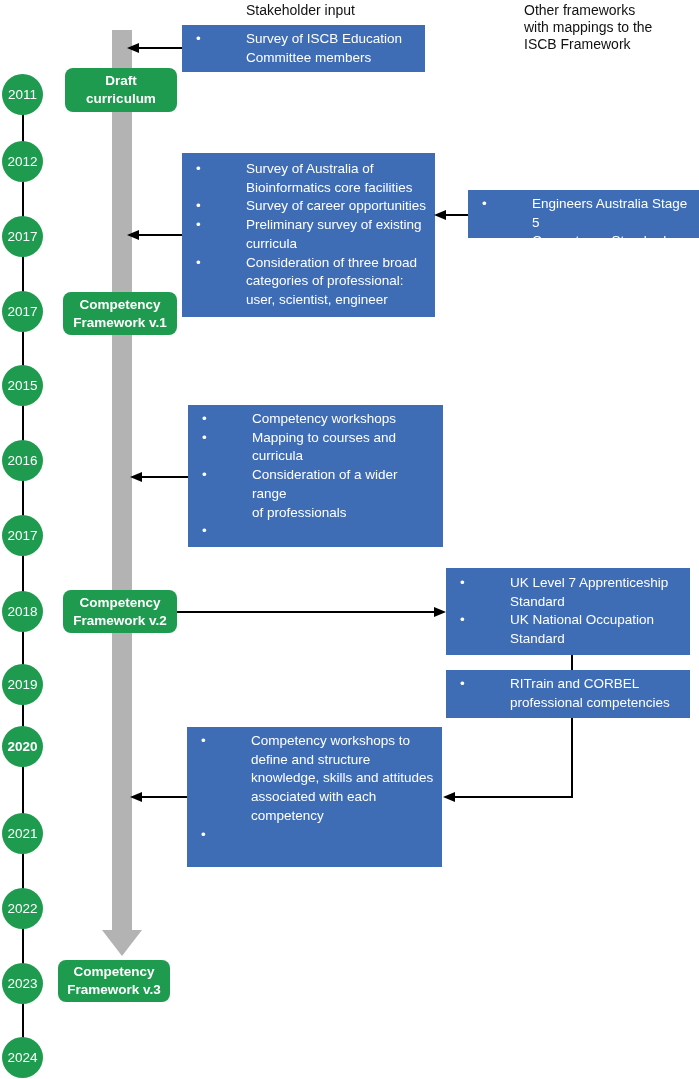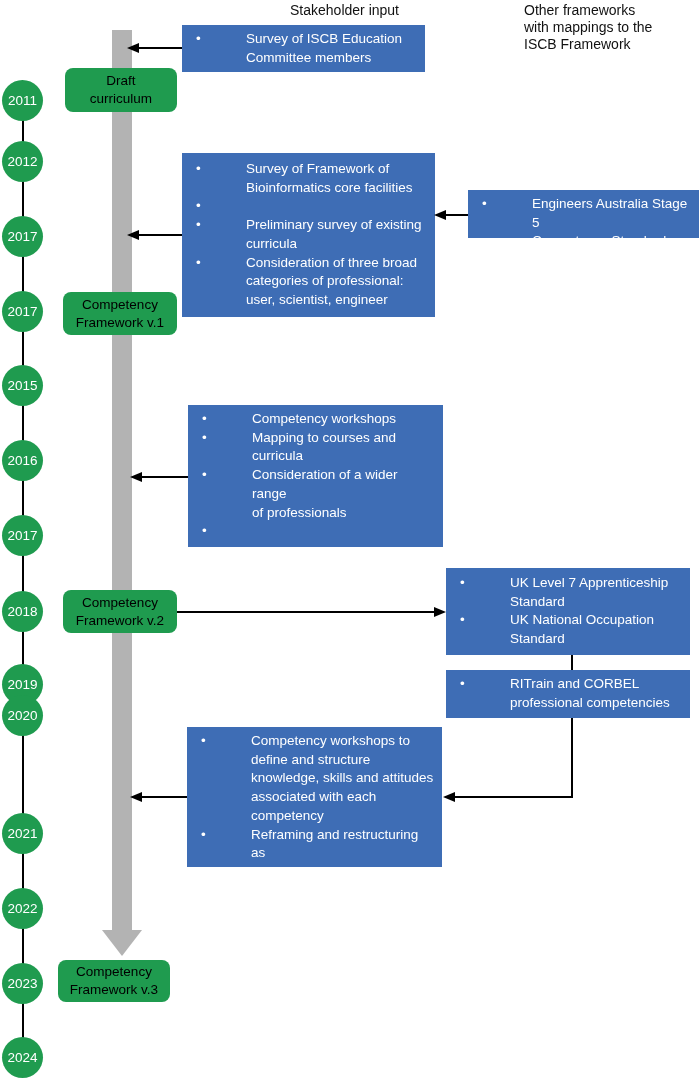--- a/index.html
+++ b/index.html
@@ -14,23 +14,23 @@
     background:#1f9b4f;color:#fff;display:flex;align-items:center;justify-content:center;
     font-size:13.5px;
   }
   .gray-shaft{position:absolute;left:112px;top:30px;width:20px;height:900px;background:#b3b3b3;}
   .gray-head{
     position:absolute;left:102px;top:930px;width:0;height:0;
     border-left:20px solid transparent;border-right:20px solid transparent;
     border-top:26px solid #b3b3b3;
   }
   .milestone{
-    position:absolute;background:#1f9b4f;color:#000000;border-radius:8px;
+    position:absolute;background:#1f9b4f;color:#ffffff;border-radius:8px;
     display:flex;align-items:center;justify-content:center;text-align:center;
-    font-size:13.5px;line-height:18px;white-space:pre-line;
+    font-size:13.5px;line-height:18px;white-space:pre-line;font-weight:bold;
   }
   .bluebox{
     position:absolute;background:#3e6db5;color:#fff;
     font-size:13.5px;line-height:18.7px;
     box-sizing:border-box;padding:5px 8px 4px 14px;
   }
   .bluebox ul{list-style:none;margin:0;padding:0;}
   .bluebox li{display:flex;align-items:flex-start;}
   .bluebox .bullet{width:18px;flex:0 0 18px;text-align:left;}
   .bluebox .itext{white-space:pre-line;margin-left:32px;}
@@ -44,37 +44,37 @@
     position:absolute;width:0;height:0;
     border-top:5px solid transparent;border-bottom:5px solid transparent;
     border-left:12px solid #000;
   }
 </style>
 </head>
 <body>
 
 <div id="stage">
 
-  <div class="hdr" style="left:239px;top:2px;width:160px;text-align:right;">Stakeholder input</div>
+  <div class="hdr" style="left:246px;top:2px;width:160px;text-align:left;">Stakeholder input</div>
   <div class="hdr" style="left:524px;top:2px;width:160px;text-align:left;">Other frameworks
 with mappings to the
 ISCB Framework</div>
 
   <div class="timeline-line" style="top:87px;height:971px;"></div>
   <div id="years">
-      <div class="year-circle" style="top: 80px;">2011</div>
+      <div class="year-circle" style="top: 74px;">2011</div>
       <div class="year-circle" style="top: 141.19px;">2012</div>
       <div class="year-circle" style="top: 215.88px;">2017</div>
       <div class="year-circle" style="top: 290.57px;">2017</div>
       <div class="year-circle" style="top: 365.26px;">2015</div>
       <div class="year-circle" style="top: 439.95px;">2016</div>
       <div class="year-circle" style="top: 514.64px;">2017</div>
       <div class="year-circle" style="top: 591px;">2018</div>
       <div class="year-circle" style="top: 664.02px;">2019</div>
-      <div class="year-circle" style="top: 695px;">2020</div>
+      <div class="year-circle" style="top: 726px; font-weight: bold;">2020</div>
       <div class="year-circle" style="top: 813.4px;">2021</div>
       <div class="year-circle" style="top: 888.09px;">2022</div>
       <div class="year-circle" style="top: 962.78px;">2023</div>
       <div class="year-circle" style="top: 1037.47px;">2024</div>
     </div>
 
   <div class="gray-shaft"></div>
   <div class="gray-head"></div>
 
   <div class="milestone" style="left:65px;top:68px;width:112px;height:44px;">Draft
@@ -92,25 +92,26 @@
           <span class="bullet">•</span>
           <span class="itext">Survey of ISCB Education
 Committee members</span>
         </li>
       </ul>
     </div>
   <div class="bluebox" style="left:182px;top:153px;width:253px;height:164px;padding-top:7px;">
       <ul>
         <li>
           <span class="bullet">•</span>
-          <span class="itext">Survey of Framework of
+          <span class="itext">Survey of Australia of
 Bioinformatics core facilities</span>
         </li>
         <li>
           <span class="bullet">•</span>
+          <span class="itext">Survey of career opportunities</span>
         </li>
         <li>
           <span class="bullet">•</span>
           <span class="itext">Preliminary survey of existing
 curricula</span>
         </li>
         <li>
           <span class="bullet">•</span>
           <span class="itext">Consideration of three broad
 categories of professional:
@@ -144,22 +145,20 @@
         <li>
           <span class="bullet">•</span>
           <span class="itext">Competency workshops to
 define and structure
 knowledge, skills and attitudes
 associated with each
 competency</span>
         </li>
         <li>
           <span class="bullet">•</span>
-          <span class="itext">Reframing and restructuring as
-a minimum standard</span>
         </li>
       </ul>
     </div>
 
   <div class="bluebox" style="left:468px;top:190px;width:231px;height:48px;">
       <ul>
         <li>
           <span class="bullet">•</span>
           <span class="itext">Engineers Australia Stage 5
 Competency Standard</span>

